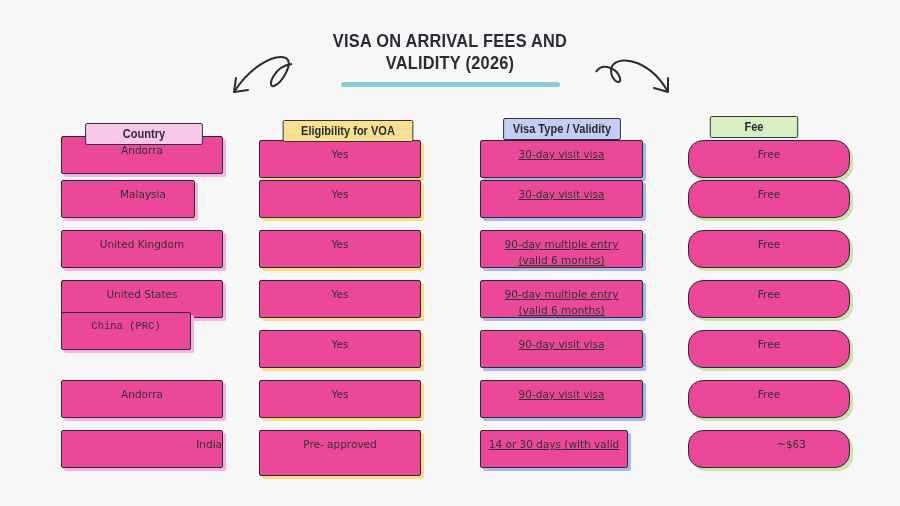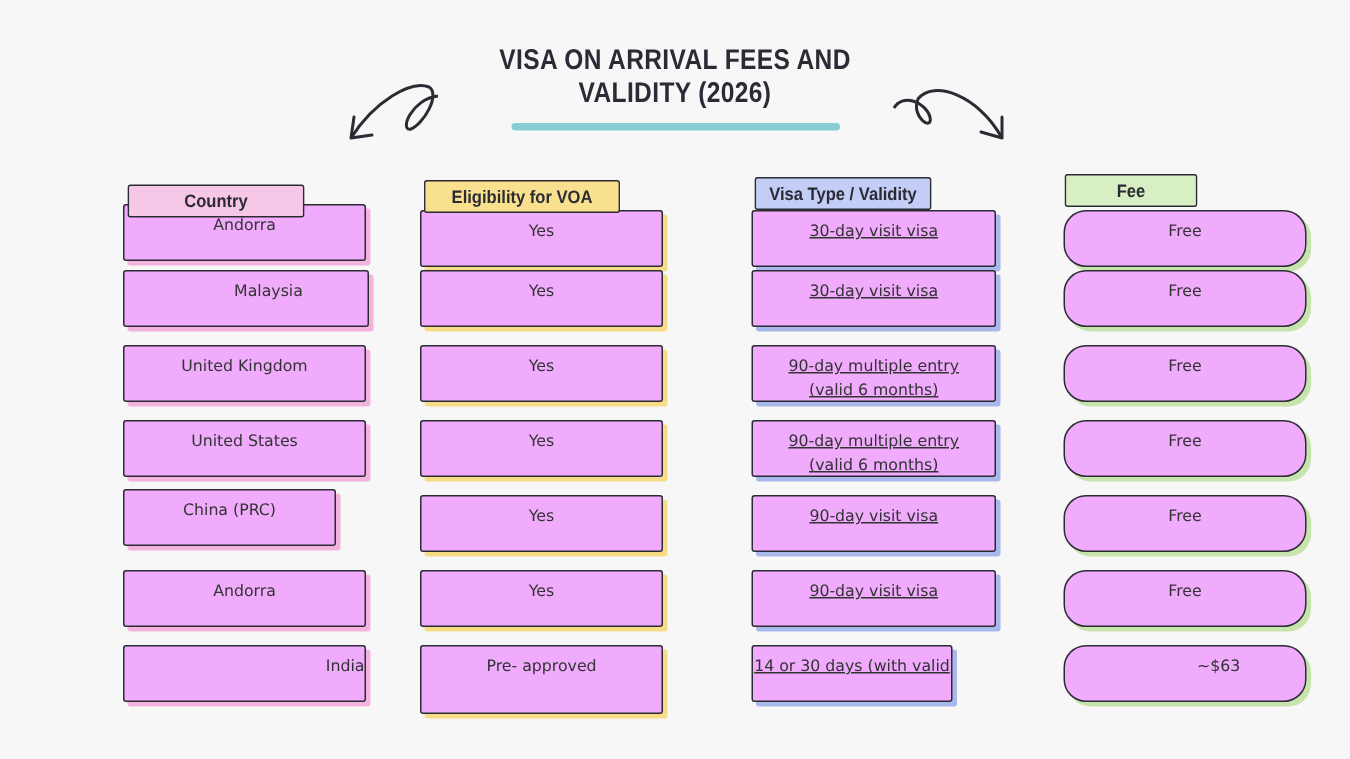--- a/index.html
+++ b/index.html
@@ -25,24 +25,24 @@
   .arrow { position: absolute; top: 48px; }
   .col { position: absolute; }
   .tab {
     position: absolute; height: 20px; text-align: center;
     border: 1.6px solid #2b2b33; border-radius: 2px;
     font-family: "Liberation Sans", sans-serif; font-weight: bold;
     font-size: 12px; line-height: 20px; color: #2b2b33; z-index: 2;
     transform: scaleX(0.92);
   }
   .cell {
-    position: absolute; background: #f0abfc;
+    position: absolute; background: #ec4899;
     border: 1.8px solid #2b2b33; border-radius: 2px;
     font-size: 10.5px; color: #333; text-align: center;
-    line-height: 16px; box-sizing: border-box; margin-left: 21px;
+    line-height: 16px; box-sizing: border-box;
   }
   .cell span { display: block; padding-top: 5px; }
   .c-country .cell { box-shadow: 3px 3px 0 #f3b3dc; }
   .c-elig .cell { box-shadow: 3px 3px 0 #f6dc86; }
   .c-visa .cell { box-shadow: 3px 3px 0 #a9b8ea; text-decoration: underline; }
   .c-fee .cell { box-shadow: 3px 3px 0 #c7e4ad; border-radius: 15px; }
 </style>
 </head>
 <body>
 
@@ -60,30 +60,30 @@
   <path d="M4 24 C 10 14, 25 20, 28 30 C 30 40, 15 30, 20 18 C 30 5, 60 15, 76 44" fill="none" stroke="#2b2b33" stroke-width="2"></path>
   <path d="M76 44 L 62 40 M76 44 L 76 30" fill="none" stroke="#2b2b33" stroke-width="2" stroke-linecap="round"></path>
 </svg>
 
 <div id="table">
     <div class="col c-country">
       <div class="tab" style="left: 80px; top: 123px; width: 126px; background: rgb(247, 199, 232);">Country</div>
       <div class="cell" style="left: 61px; top: 136px; width: 162px; height: 38px;">
         <span>Andorra</span>
       </div>
-      <div class="cell" style="left: 61px; top: 180px; width: 164px; height: 38px; padding-left: 30px;">
+      <div class="cell" style="left: 61px; top: 180px; width: 134px; height: 38px; padding-left: 30px;">
         <span>Malaysia</span>
       </div>
       <div class="cell" style="left: 61px; top: 230px; width: 162px; height: 38px;">
         <span>United Kingdom</span>
       </div>
       <div class="cell" style="left: 61px; top: 280px; width: 162px; height: 38px;">
         <span>United States</span>
       </div>
-      <div class="cell" style="left: 61px; top: 326px; width: 142px; height: 38px;">
+      <div class="cell" style="left: 61px; top: 312px; width: 130px; height: 38px; font-family: Liberation Mono, monospace;">
         <span>China (PRC)</span>
       </div>
       <div class="cell" style="left: 61px; top: 380px; width: 162px; height: 38px;">
         <span>Andorra</span>
       </div>
       <div class="cell" style="left: 61px; top: 430px; width: 162px; height: 38px; text-align: right;">
         <span>India</span>
       </div>
     </div>
     <div class="col c-elig">
@@ -125,21 +125,21 @@
       <div class="cell" style="left: 480px; top: 280px; width: 163px; height: 38px;">
         <span>90-day multiple entry</span>
         <span style="padding-top: 0px;">(valid 6 months)</span>
       </div>
       <div class="cell" style="left: 480px; top: 330px; width: 163px; height: 38px;">
         <span>90-day visit visa</span>
       </div>
       <div class="cell" style="left: 480px; top: 380px; width: 163px; height: 38px;">
         <span>90-day visit visa</span>
       </div>
-      <div class="cell" style="left: 480px; top: 430px; width: 134px; height: 38px;">
+      <div class="cell" style="left: 480px; top: 430px; width: 148px; height: 38px;">
         <span>14 or 30 days (with valid</span>
       </div>
     </div>
     <div class="col c-fee">
       <div class="tab" style="left: 706px; top: 116px; width: 94px; background: rgb(216, 239, 195);">Fee</div>
       <div class="cell" style="left: 688px; top: 140px; width: 162px; height: 38px;">
         <span>Free</span>
       </div>
       <div class="cell" style="left: 688px; top: 180px; width: 162px; height: 38px;">
         <span>Free</span>

